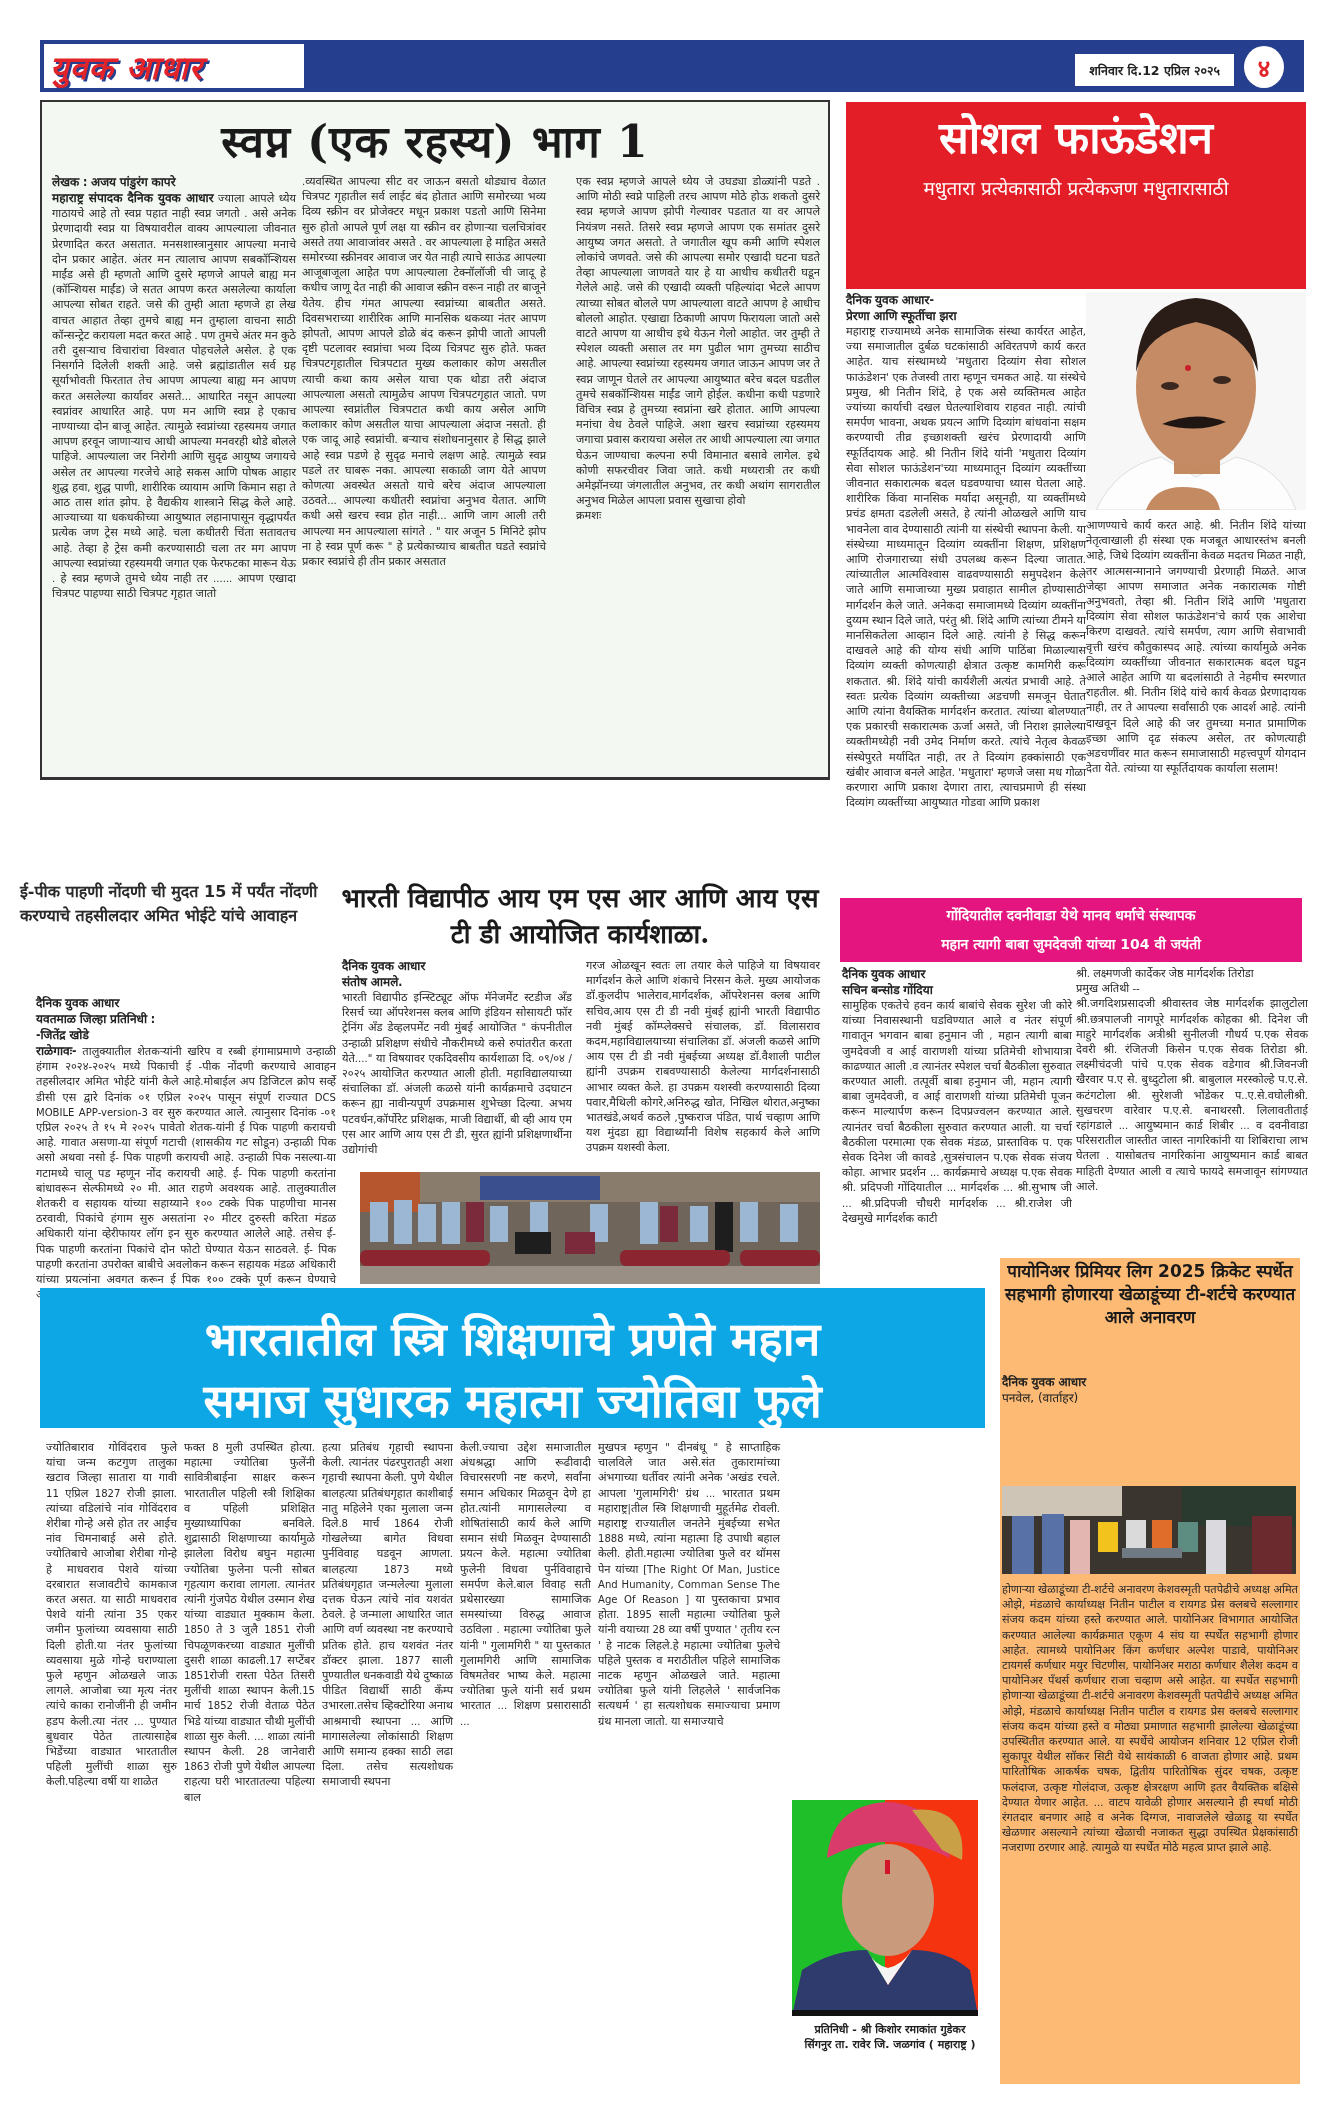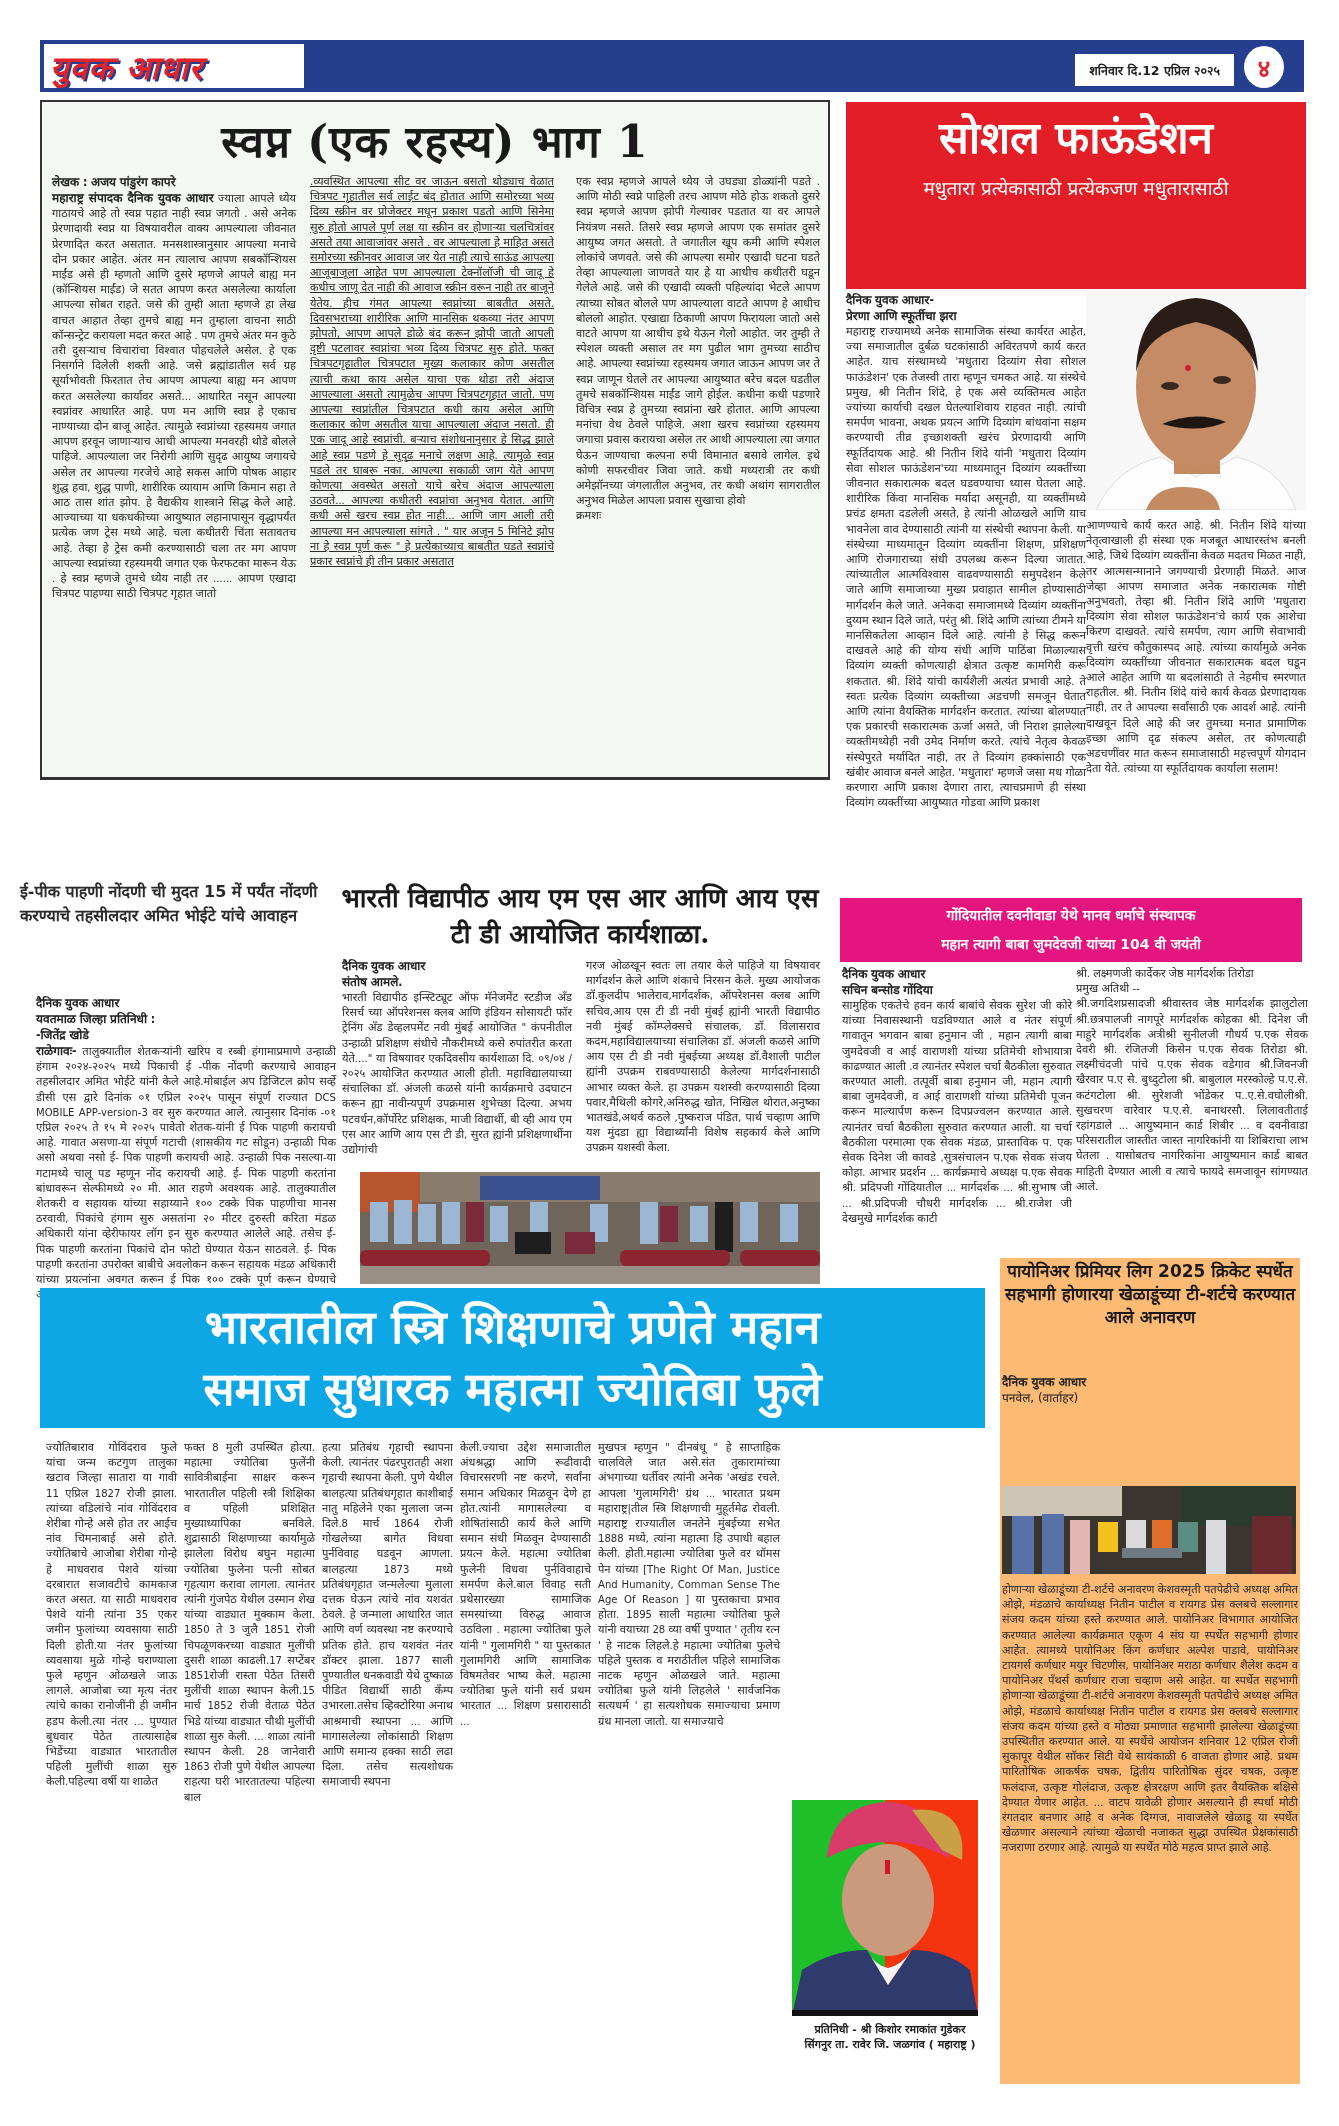--- a/index.html
+++ b/index.html
@@ -38,21 +38,21 @@
   #bv-c1 { left: 342px; top: 958px; width: 230px; }
   #bv-c2 { left: 586px; top: 958px; width: 234px; }
   #bv-photo { left: 360px; top: 1172px; width: 460px; height: 112px; overflow: hidden; }
 
   
   #gd-banner { left: 840px; top: 898px; width: 462px; height: 64px; background: #e4157e; color: #fff; text-align: center; font-size: 14px; font-weight: bold; line-height: 29px; padding-top: 3px; }
   #gd-c1 { left: 842px; top: 966px; width: 230px; }
   #gd-c2 { left: 1076px; top: 966px; width: 232px; }
 
   
-  #ph-banner { left: 40px; top: 1288px; width: 945px; height: 140px; background: #0ea7e6; color: #fff; text-align: center; font-size: 46px; font-weight: bold; line-height: 62px; padding-top: 8px; }
+  #ph-banner { left: 40px; top: 1288px; width: 945px; height: 140px; background: #0ea7e6; color: #fff; text-align: center; font-size: 46px; font-weight: bold; line-height: 62px; padding-top: 20px; }
   .ph-col { position: absolute; top: 1440px; width: 131px; }
   #ph-photo { left: 792px; top: 1800px; width: 186px; height: 216px; overflow: hidden; }
   #ph-cap { left: 800px; top: 2022px; width: 180px; text-align: center; font-size: 11px; font-weight: bold; line-height: 15px; color: #222; }
 
   
   #pl-box { left: 1000px; top: 1258px; width: 300px; height: 826px; background: #fdba74; }
   #pl-head { left: 0; top: 2px; width: 100%; text-align: center; font-size: 17px; font-weight: bold; line-height: 23px; color: #1a1a1a; }
   #pl-byline { left: 2px; top: 116px; width: 296px; }
   #pl-body1 { left: 2px; top: 150px; width: 296px; }
   #pl-photo { left: 2px; top: 228px; width: 294px; height: 88px; overflow: hidden; }
@@ -71,21 +71,21 @@
   <div id="pageno" class="abs">४</div>
 </div>
 
 <div id="a1" class="abs">
   <div id="a1-title" class="abs">स्वप्न (एक रहस्य) भाग 1</div>
   <div class="col body-text" style="left:10px;">
     <div class="byline">लेखक : अजय पांडुरंग कापरे</div>
     <span class="byline" style="display:inline">महाराष्ट्र संपादक दैनिक युवक आधार</span>
     <span>ज्याला आपले ध्येय गाठायचे आहे तो स्वप्न पहात नाही स्वप्न जगतो . असे अनेक प्रेरणादायी स्वप्न या विषयावरील वाक्य आपल्याला जीवनात प्रेरणादित करत असतात. मनसशास्त्रानुसार आपल्या मनाचे दोन प्रकार आहेत. अंतर मन त्यालाच आपण सबकॉन्शियस माईंड असे ही म्हणतो आणि दुसरे म्हणजे आपले बाह्य मन (कॉन्शियस माईंड) जे सतत आपण करत असलेल्या कार्याला आपल्या सोबत राहते. जसे की तुम्ही आता म्हणजे हा लेख वाचत आहात तेव्हा तुमचे बाह्य मन तुम्हाला वाचना साठी कॉन्सन्ट्रेट करायला मदत करत आहे . पण तुमचे अंतर मन कुठे तरी दुसऱ्याच विचारांचा विश्वात पोहचलेले असेल. हे एक निसर्गाने दिलेली शक्ती आहे. जसे ब्रह्मांडातील सर्व ग्रह सूर्याभोवती फिरतात तेच आपण आपल्या बाह्य मन आपण करत असलेल्या कार्यावर असते... आधारित नसून आपल्या स्वप्नांवर आधारित आहे. पण मन आणि स्वप्न हे एकाच नाण्याच्या दोन बाजू आहेत. त्यामुळे स्वप्नांच्या रहस्यमय जगात आपण हरवून जाणाऱ्याच आधी आपल्या मनवरही थोडे बोलले पाहिजे. आपल्याला जर निरोगी आणि सुदृढ आयुष्य जगायचे असेल तर आपल्या गरजेचे आहे सकस आणि पोषक आहार शुद्ध हवा, शुद्ध पाणी, शारीरिक व्यायाम आणि किमान सहा ते आठ तास शांत झोप. हे वैद्यकीय शास्त्राने सिद्ध केले आहे. आज्याच्या या धकधकीच्या आयुष्यात लहानापासून वृद्धापर्यंत प्रत्येक जण ट्रेस मध्ये आहे. चला कधीतरी चिंता सतावतच आहे. तेव्हा हे ट्रेस कमी करण्यासाठी चला तर मग आपण आपल्या स्वप्नांच्या रहस्यमयी जगात एक फेरफटका मारून येऊ . हे स्वप्न म्हणजे तुमचे ध्येय नाही तर ...... आपण एखादा चित्रपट पाहण्या साठी चित्रपट गृहात जातो</span>
   </div>
-  <div class="col body-text" style="left:268px;text-decoration:underline;">
+  <div class="col body-text" style="left:260px;">
     <span>.व्यवस्थित आपल्या सीट वर जाऊन बसतो थोड्याच वेळात चित्रपट गृहातील सर्व लाईट बंद होतात आणि समोरच्या भव्य दिव्य स्क्रीन वर प्रोजेक्टर मधून प्रकाश पडतो आणि सिनेमा सुरु होतो आपले पूर्ण लक्ष या स्क्रीन वर होणाऱ्या चलचित्रांवर असते तया आवाजांवर असते . वर आपल्याला हे माहित असते समोरच्या स्क्रीनवर आवाज जर येत नाही त्याचे साऊंड आपल्या आजूबाजूला आहेत पण आपल्याला टेक्नॉलॉजी ची जादू हे कधीच जाणू देत नाही की आवाज स्क्रीन वरून नाही तर बाजूने येतेय. हीच गंमत आपल्या स्वप्नांच्या बाबतीत असते. दिवसभराच्या शारीरिक आणि मानसिक थकव्या नंतर आपण झोपतो, आपण आपले डोळे बंद करून झोपी जातो आपली दृष्टी पटलावर स्वप्नांचा भव्य दिव्य चित्रपट सुरु होते. फक्त चित्रपटगृहातील चित्रपटात मुख्य कलाकार कोण असतील त्याची कथा काय असेल याचा एक थोडा तरी अंदाज आपल्याला असतो त्यामुळेच आपण चित्रपटगृहात जातो. पण आपल्या स्वप्नांतील चित्रपटात कधी काय असेल आणि कलाकार कोण असतील याचा आपल्याला अंदाज नसतो. ही एक जादू आहे स्वप्नांची. बऱ्याच संशोधनानुसार हे सिद्ध झाले आहे स्वप्न पडणे हे सुदृढ मनाचे लक्षण आहे. त्यामुळे स्वप्न पडले तर घाबरू नका. आपल्या सकाळी जाग येते आपण कोणत्या अवस्थेत असतो याचे बरेच अंदाज आपल्याला उठवते... आपल्या कधीतरी स्वप्नांचा अनुभव येतात. आणि कधी असे खरच स्वप्न होत नाही... आणि जाग आली तरी आपल्या मन आपल्याला सांगते . " यार अजून 5 मिनिटे झोप ना हे स्वप्न पूर्ण करू " हे प्रत्येकाच्याच बाबतीत घडते स्वप्नांचे प्रकार स्वप्नांचे ही तीन प्रकार असतात</span>
   </div>
   <div class="col body-text" style="left:534px;">
     <span>एक स्वप्न म्हणजे आपले ध्येय जे उघड्या डोळ्यांनी पडते . आणि मोठी स्वप्ने पाहिली तरच आपण मोठे होऊ शकतो दुसरे स्वप्न म्हणजे आपण झोपी गेल्यावर पडतात या वर आपले नियंत्रण नसते. तिसरे स्वप्न म्हणजे आपण एक समांतर दुसरे आयुष्य जगत असतो. ते जगातील खूप कमी आणि स्पेशल लोकांचे जणवते. जसे की आपल्या समोर एखादी घटना घडते तेव्हा आपल्याला जाणवते यार हे या आधीच कधीतरी घडून गेलेले आहे. जसे की एखादी व्यक्ती पहिल्यांदा भेटले आपण त्याच्या सोबत बोलले पण आपल्याला वाटते आपण हे आधीच बोललो आहोत. एखाद्या ठिकाणी आपण फिरायला जातो असे वाटते आपण या आधीच इथे येऊन गेलो आहोत. जर तुम्ही ते स्पेशल व्यक्ती असाल तर मग पुढील भाग तुमच्या साठीच आहे. आपल्या स्वप्नांच्या रहस्यमय जगात जाऊन आपण जर ते स्वप्न जाणून घेतले तर आपल्या आयुष्यात बरेच बदल घडतील तुमचे सबकॉन्शियस माईंड जागे होईल. कधीना कधी पडणारे विचित्र स्वप्न हे तुमच्या स्वप्नांना खरे होतात. आणि आपल्या मनांचा वेध ठेवले पाहिजे. अशा खरच स्वप्नांच्या रहस्यमय जगाचा प्रवास करायचा असेल तर आधी आपल्याला त्या जगात घेऊन जाण्याचा कल्पना रुपी विमानात बसावे लागेल. इथे कोणी सफरचीवर जिवा जाते. कधी मध्यरात्री तर कधी अमेझॉनच्या जंगलातील अनुभव, तर कधी अथांग सागरातील अनुभव मिळेल आपला प्रवास सुखाचा होवो</span>
     <div>क्रमशः</div>
   </div>
 </div>
 
 <div id="mt-banner" class="abs">
   <div class="l1">सोशल फाऊंडेशन</div>

